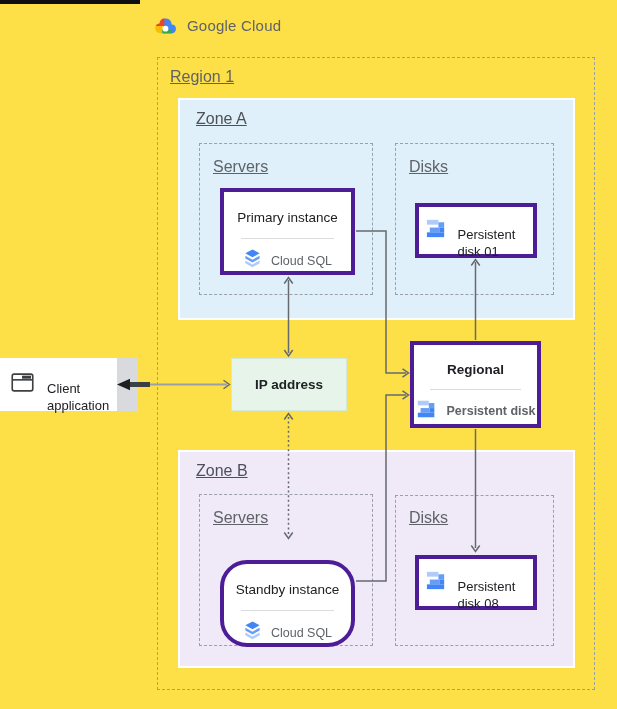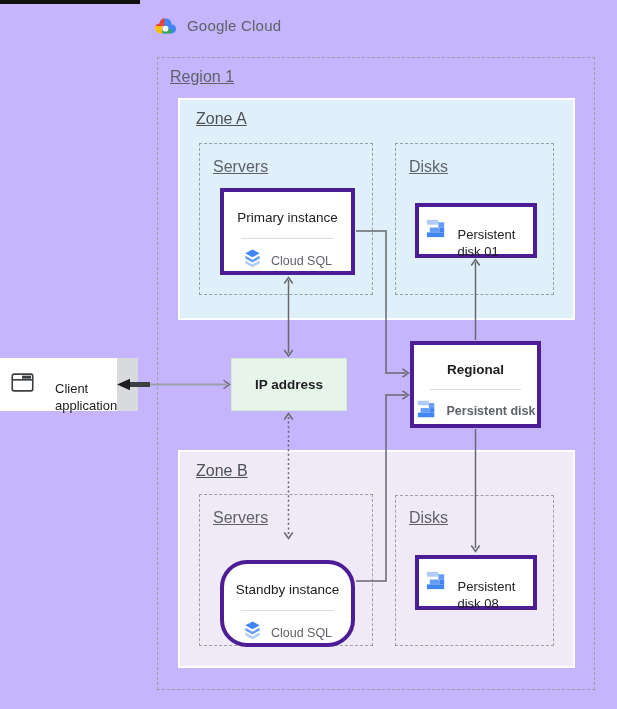--- a/index.html
+++ b/index.html
@@ -1,18 +1,18 @@
 <!DOCTYPE html>
 <html><head>
 <meta charset="utf-8">
 <style>
   * { margin:0; padding:0; box-sizing:border-box; }
   html,body { width:617px; height:709px; }
   body { font-family:"Liberation Sans", sans-serif; background:#e8eaed; }
-  #stage { position:relative; width:617px; height:709px; background:#c4b5fd; overflow:hidden; }
+  #stage { position:relative; width:617px; height:709px; background:#fde047; overflow:hidden; }
 
   .abs { position:absolute; }
 
   #top-bar { left:0; top:0; width:140px; height:4px; background:#0f0f0f; }
 
   #logo { left:152px; top:15px; display:flex; align-items:center; gap:8px; }
   #logo svg { display:block; }
   #logo .brand { font-size:15px; color:#5f6368; font-weight:500; letter-spacing:.2px; }
   #logo .product { font-size:15px; color:#5f6368; font-weight:400; letter-spacing:.2px; }
 
@@ -53,21 +53,21 @@
   #regional-card { left:410px; top:341px; width:131px; height:87px; text-align:center;font-weight:bold; }
   #regional-card .card-title { padding-top:17px; }
   #regional-card .card-divider { margin:12px 16px 0 16px; }
   #regional-card .product-row { margin-top:8px; }
 
   #ip-box { left:231px; top:358px; width:116px; height:53px; background:#e7f4ea; border:1px solid #d3e8d9;
             display:flex; align-items:center; justify-content:center; }
   #ip-box .ip-label { font-size:13.5px; color:#202124;font-weight:bold; }
 
   #client-card { left:0px; top:358px; width:117px; height:53px; background:#ffffff;
-                 display:flex; align-items:center; gap:21px; padding-left:11px; }
+                 display:flex; align-items:center; gap:13px; padding-left:11px; }
   #client-card .disk-text { width:78px; }
   #client-shadow { left:117px; top:358px; width:21px; height:53px; background:#d8dadd; }
 
   #connectors { left:0; top:0; width:617px; height:709px; pointer-events:none; }
 </style>
 </head>
 <body>
 
 <div id="stage">
 

